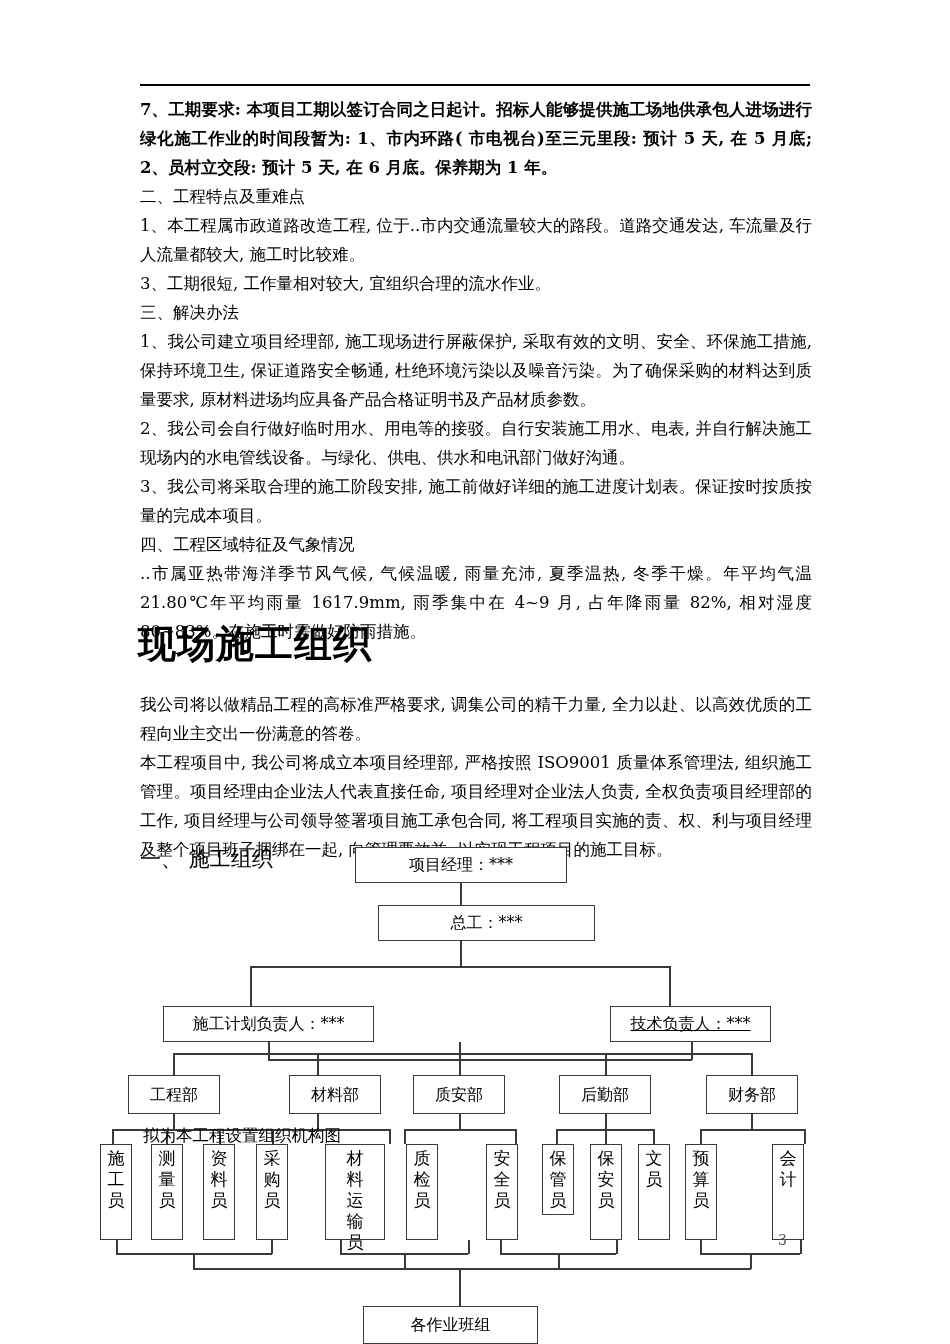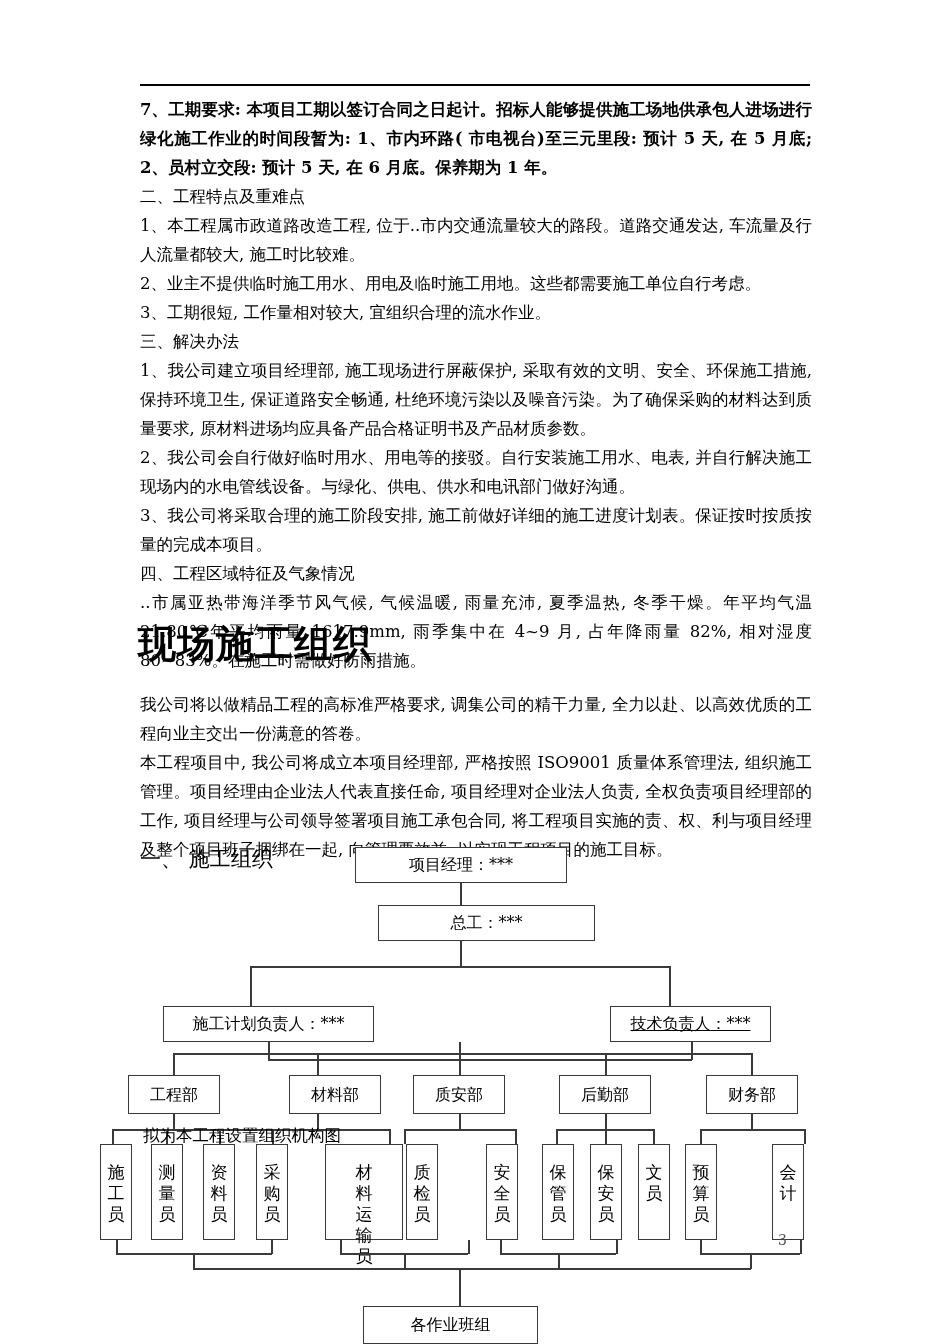--- a/index.html
+++ b/index.html
@@ -88,21 +88,21 @@
     justify-content: center;
     text-align: center;
     font-size: 16px;
     line-height: 20px;
     color: #000;
     pointer-events: auto;
   }
   .box.vert {
     font-size: 17px;
     line-height: 21px;
-    padding: 17px 0;
+    padding: 3px 0;
     align-items: flex-start;
   }
   .box.vert span {
     display: block;
     width: 1em;
     word-break: break-all;
     margin: 0 auto;
   }
   .ln {
     position: absolute;
@@ -140,21 +140,20 @@
 <body>
 
 <div class="page">
 
   <div class="header-rule"></div>
 
   <div class="body-text">
     <p class="b">7、工期要求: 本项目工期以签订合同之日起计。招标人能够提供施工场地供承包人进场进行绿化施工作业的时间段暂为: 1、市内环路( 市电视台)至三元里段: 预计 5 天, 在 5 月底; 2、员村立交段: 预计 5 天, 在 6 月底。保养期为 1 年。</p>
     <p>二、工程特点及重难点</p>
     <p>1、本工程属市政道路改造工程, 位于..市内交通流量较大的路段。道路交通发达, 车流量及行人流量都较大, 施工时比较难。</p>
-    <p>2、业主不提供临时施工用水、用电及临时施工用地。这些都需要施工单位自行考虑。</p>
     <p>3、工期很短, 工作量相对较大, 宜组织合理的流水作业。</p>
     <p>三、解决办法</p>
     <p>1、我公司建立项目经理部, 施工现场进行屏蔽保护, 采取有效的文明、安全、环保施工措施, 保持环境卫生, 保证道路安全畅通, 杜绝环境污染以及噪音污染。为了确保采购的材料达到质量要求, 原材料进场均应具备产品合格证明书及产品材质参数。</p>
     <p>2、我公司会自行做好临时用水、用电等的接驳。自行安装施工用水、电表, 并自行解决施工现场内的水电管线设备。与绿化、供电、供水和电讯部门做好沟通。</p>
     <p>3、我公司将采取合理的施工阶段安排, 施工前做好详细的施工进度计划表。保证按时按质按量的完成本项目。</p>
     <p>四、工程区域特征及气象情况</p>
     <p>..市属亚热带海洋季节风气候, 气候温暖, 雨量充沛, 夏季温热, 冬季干燥。年平均气温 21.80℃年平均雨量 1617.9mm, 雨季集中在 4~9 月, 占年降雨量 82%, 相对湿度 80~83%。在施工时需做好防雨措施。</p>
   </div>
 
   <div class="section-heading">现场施工组织</div>
@@ -233,30 +232,30 @@
       </div>
     <div class="box vert" style="left:151px; top:1144px; width:32px; height:96px;">
         <span>测量员</span>
       </div>
     <div class="box vert" style="left:203px; top:1144px; width:32px; height:96px;">
         <span>资料员</span>
       </div>
     <div class="box vert" style="left:256px; top:1144px; width:32px; height:96px;">
         <span>采购员</span>
       </div>
-    <div class="box vert" style="left:325px; top:1144px; width:78px; height:96px;">
+    <div class="box vert" style="left:325px; top:1144px; width:60px; height:96px;">
         <span>材料运输员</span>
       </div>
     <div class="box vert" style="left:406px; top:1144px; width:32px; height:96px;">
         <span>质检员</span>
       </div>
     <div class="box vert" style="left:486px; top:1144px; width:32px; height:96px;">
         <span>安全员</span>
       </div>
-    <div class="box vert" style="left:542px; top:1144px; width:32px; height:96px;font-family:Liberation Serif, serif;">
+    <div class="box vert" style="left:542px; top:1144px; width:32px; height:71px;font-family:Liberation Serif, serif;">
         <span>保管员</span>
       </div>
     <div class="box vert" style="left:590px; top:1144px; width:32px; height:96px;">
         <span>保安员</span>
       </div>
     <div class="box vert" style="left:638px; top:1144px; width:32px; height:96px;">
         <span>文员</span>
       </div>
     <div class="box vert" style="left:685px; top:1144px; width:32px; height:96px;">
         <span>预算员</span>

